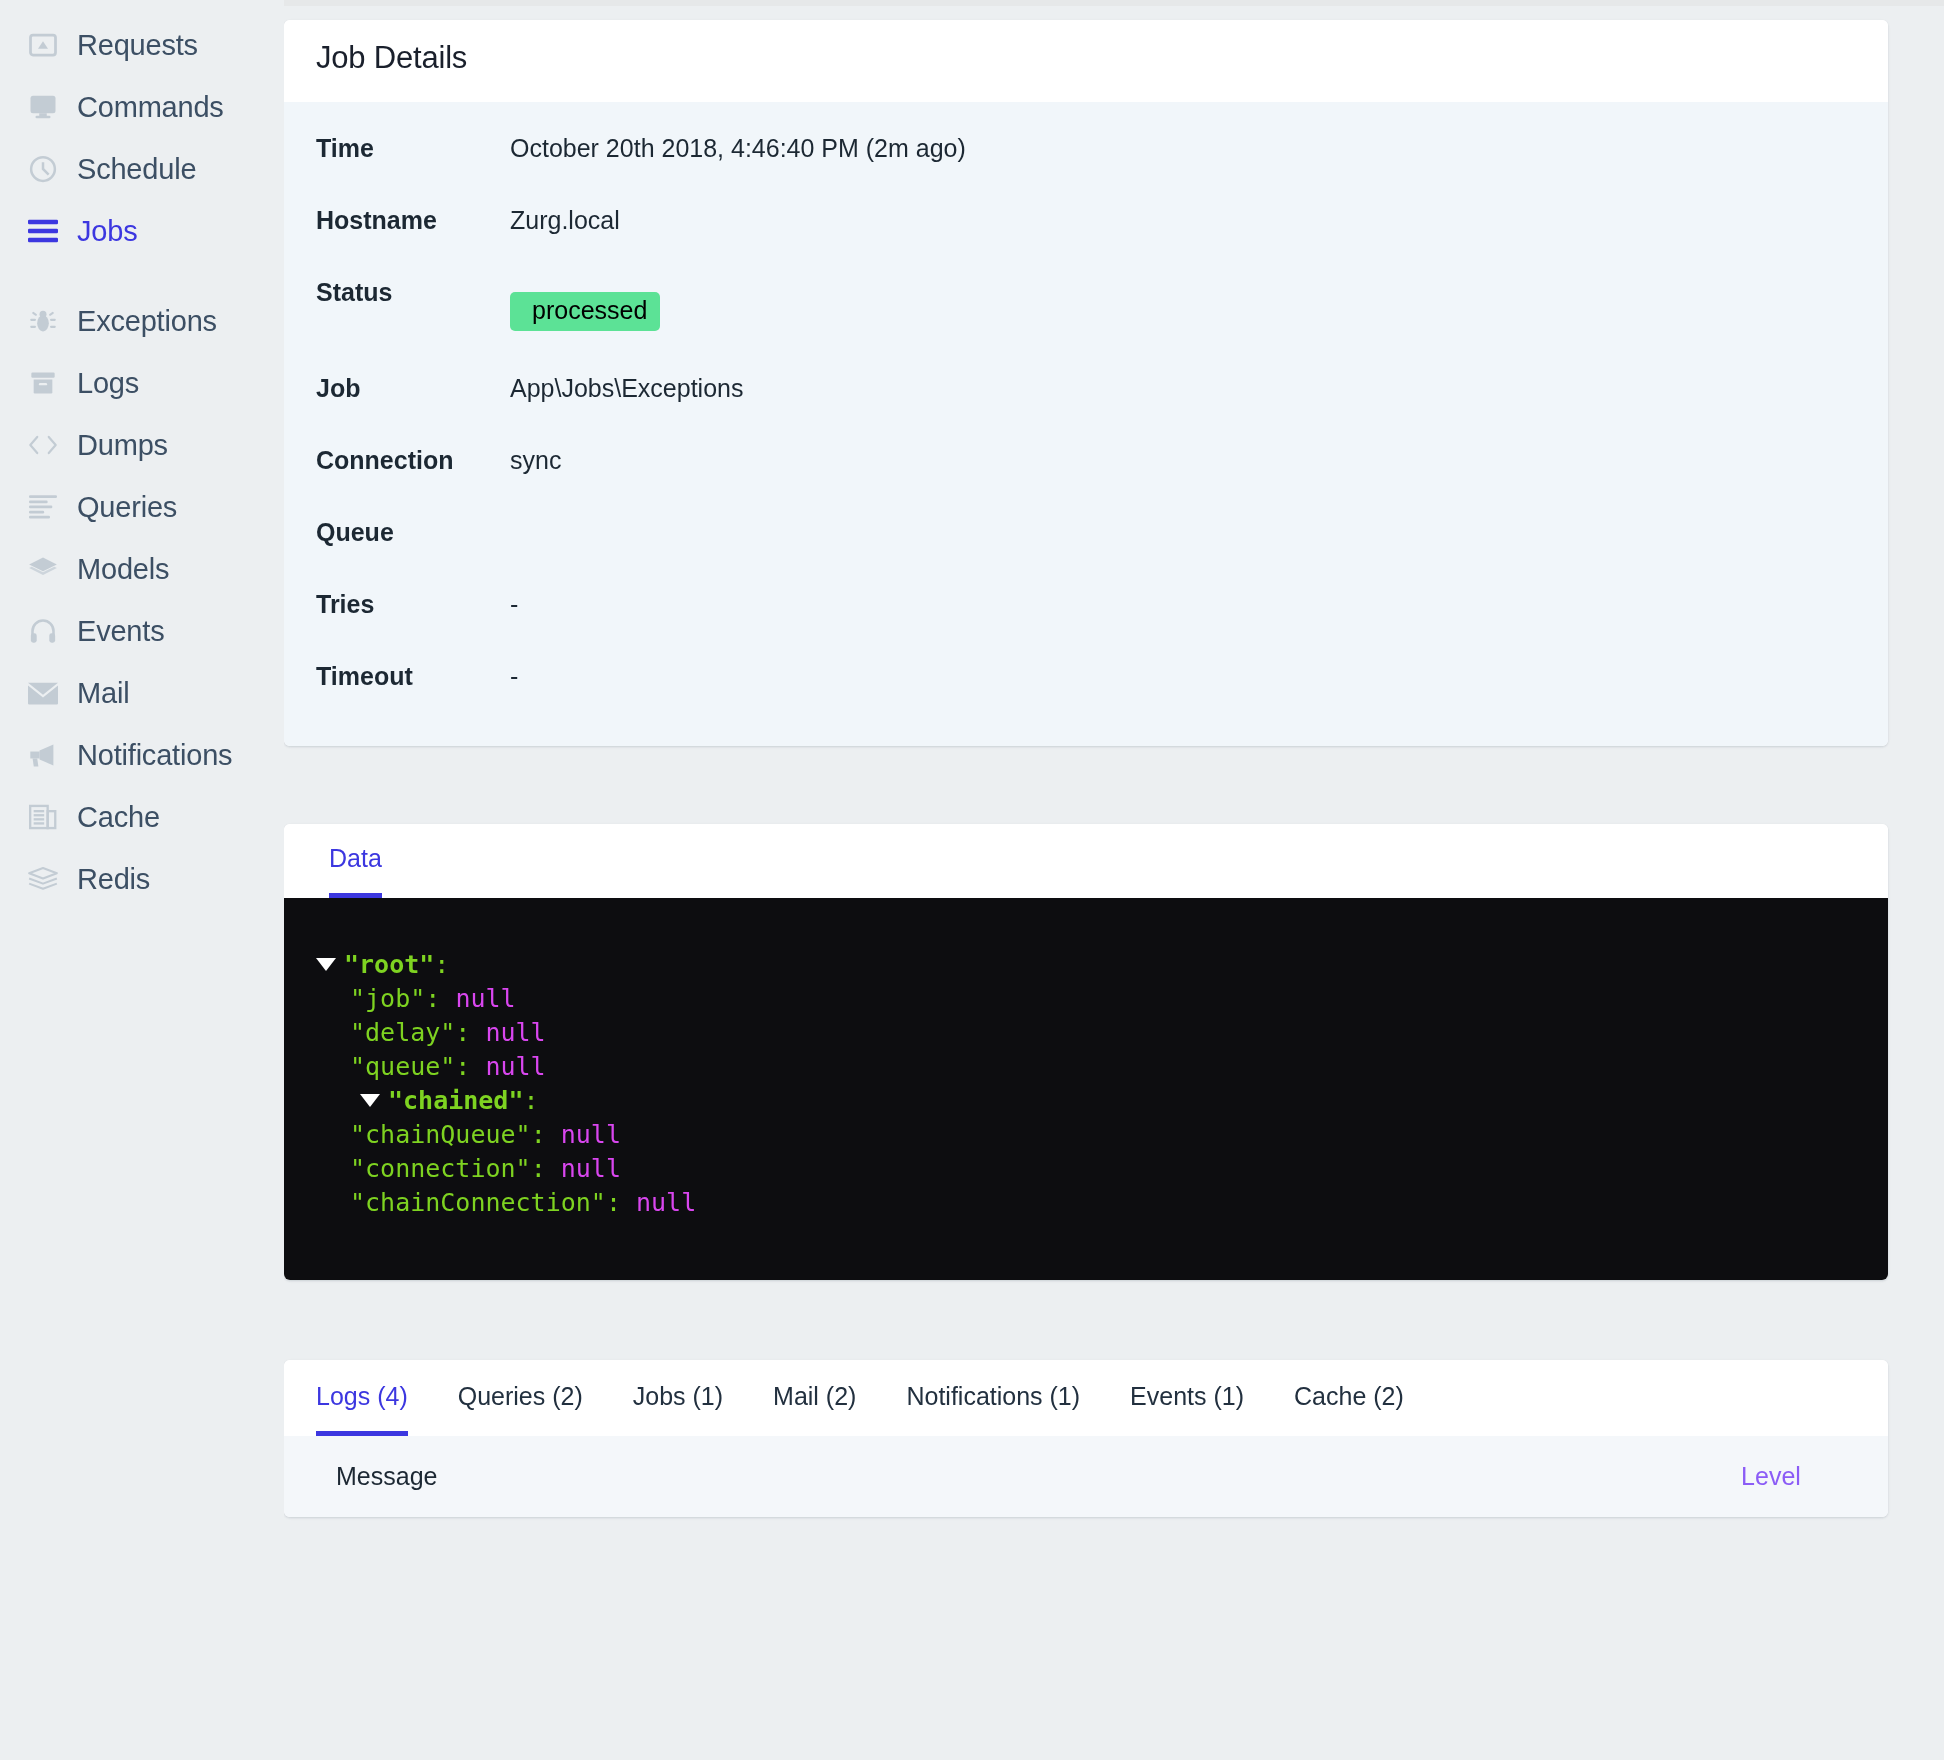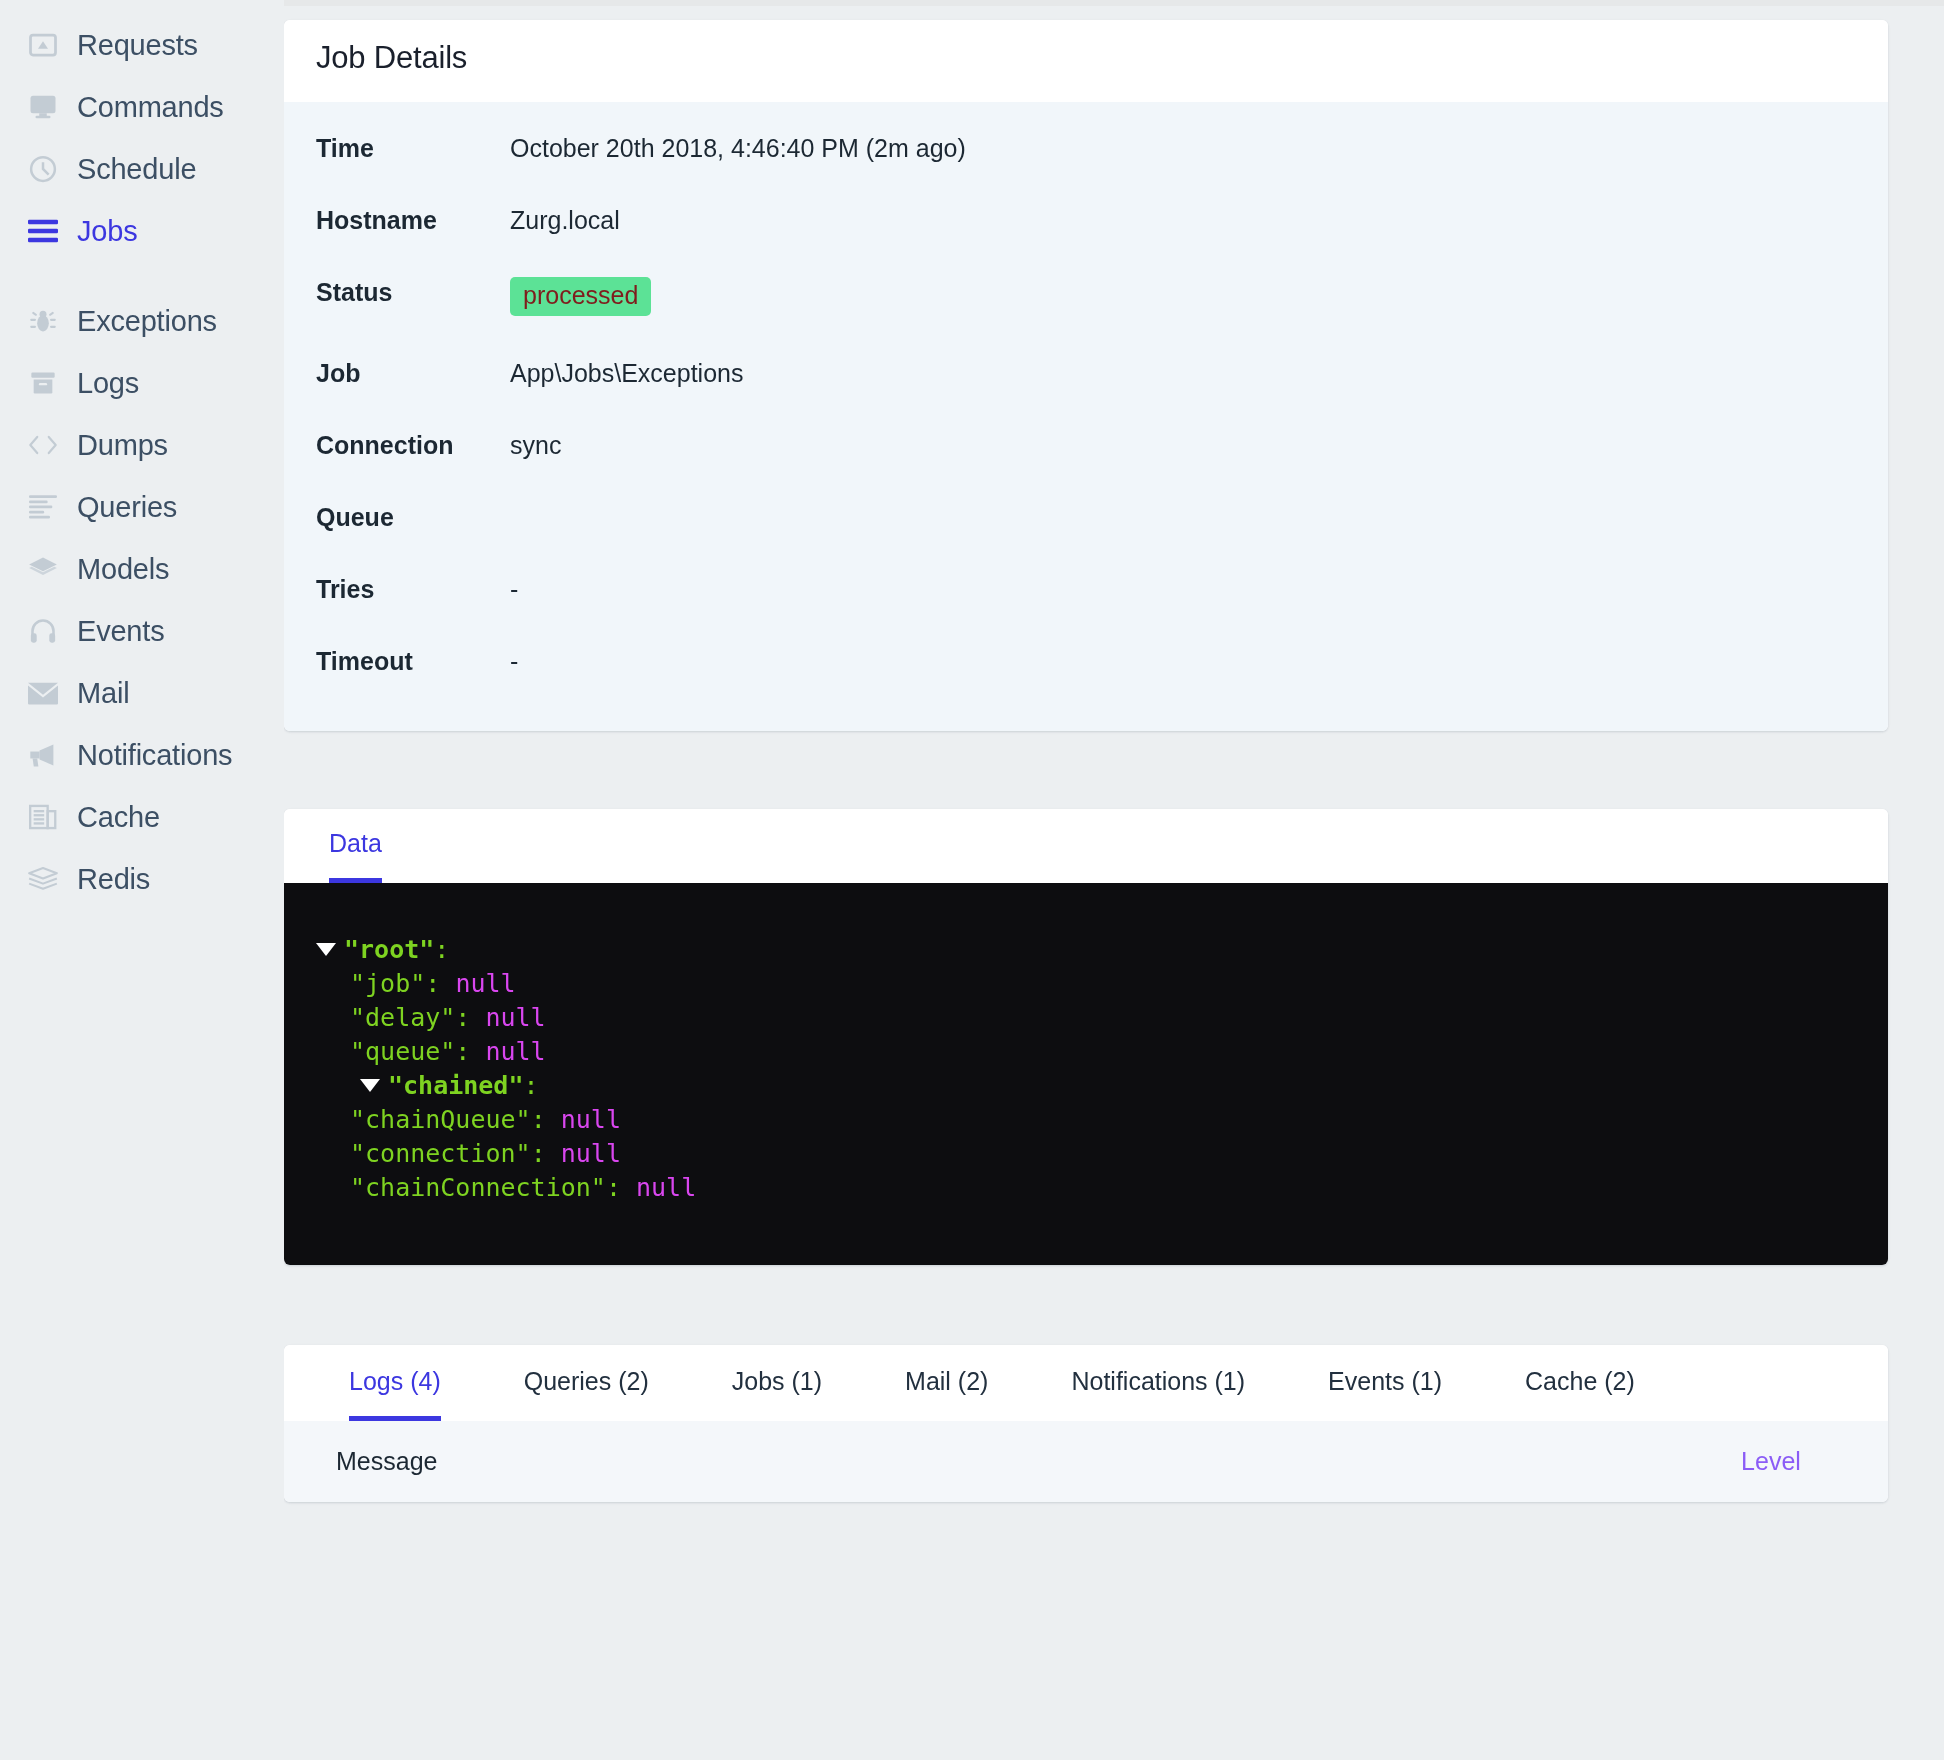--- a/index.html
+++ b/index.html
@@ -110,25 +110,26 @@
   }
   .detail-value {
     font-size: 25px;
     color: #1c2833;
     line-height: 1.2;
     word-break: break-word;
   }
   .badge {
     display: inline-block;
     background: #5ce296;
-    color: #7f1d1d;
+    color: #000000;
     border-radius: 5px;
-    padding: 6px 13px 8px 13px;
+    padding: 6px 13px 8px 22px;
     font-size: 25px;
     line-height: 1;
+    margin-top: 15px;
   }
 
   
   .data-card { margin-top: 78px; }
   .tabbar {
     display: flex;
     align-items: flex-end;
     background: #ffffff;
     padding-left: 45px;
     height: 74px;
@@ -174,21 +175,21 @@
 
   
   .bottom-card { margin-top: 80px; }
   .bottom-tabbar {
     display: flex;
     align-items: flex-end;
     background: #ffffff;
     padding-left: 32px;
     height: 76px;
   }
-  .bottom-tabbar .tab { margin-right: 50px; margin-left: 33px; }
+  .bottom-tabbar .tab { margin-right: 50px; }
   .table-head {
     display: flex;
     background: #f4f7fa;
     padding: 26px 32px;
     align-items: center;
   }
   .th-message { flex: 1 1 auto; font-size: 25px; color: #1c2833; margin-left: 20px; }
   .th-level { width: 170px; flex: 0 0 170px; font-size: 25px; color: #8b5cf6; text-align: center; }
 </style>
 </head>

